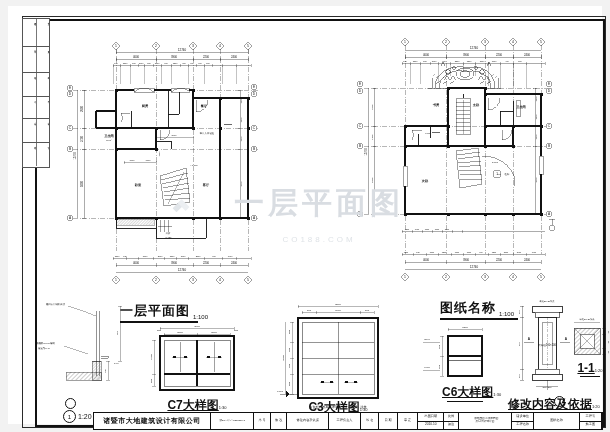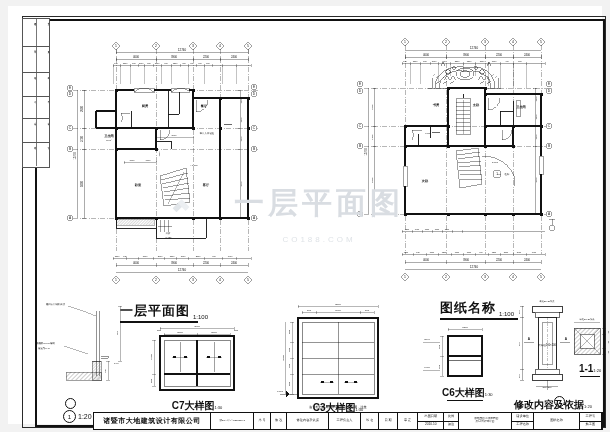--- a/index.html
+++ b/index.html
@@ -26,21 +26,21 @@
   .wm-sub{font-size:8px;color:#dfe3e7;letter-spacing:3px;margin-top:17px;}
   .wm-mark{position:absolute;left:-34px;top:18px;width:26px;height:26px;}
 
   
   .plan-title{position:absolute;font-weight:bold;color:#111;white-space:nowrap;}
   .plan-title .zh{font-size:13px;letter-spacing:1px;}
   .plan-title .scale{font-size:6px;font-weight:normal;margin-left:3px;}
   .plan-title .rule{height:0;border-top:1.4px solid #111;border-bottom:0.6px solid #111;margin-top:1px;}
 
   .det-title{position:absolute;font-weight:bold;color:#111;white-space:nowrap;text-align:center;}
-  .det-title .zh{font-size:10px;}
+  .det-title .zh{font-size:12px;text-decoration:underline;}
   .det-title .scale{font-size:4px;font-weight:normal;}
   .det-title .rule{height:0;border-top:1px solid #111;margin-top:0px;}
   .note-sm{position:absolute;font-size:3.2px;color:#111;white-space:nowrap;text-align:center;}
 
   
   .tb{position:absolute;left:85px;top:406px;width:508px;height:16px;border:1px solid #111;
       display:flex;align-items:stretch;background:#fff;}
   .tb .c{border-right:1px solid #111;display:flex;align-items:center;justify-content:center;
       font-size:3.2px;color:#111;text-align:center;line-height:1.15;overflow:hidden;padding:0 1px;}
   .tb .c:last-child{border-right:none;}

